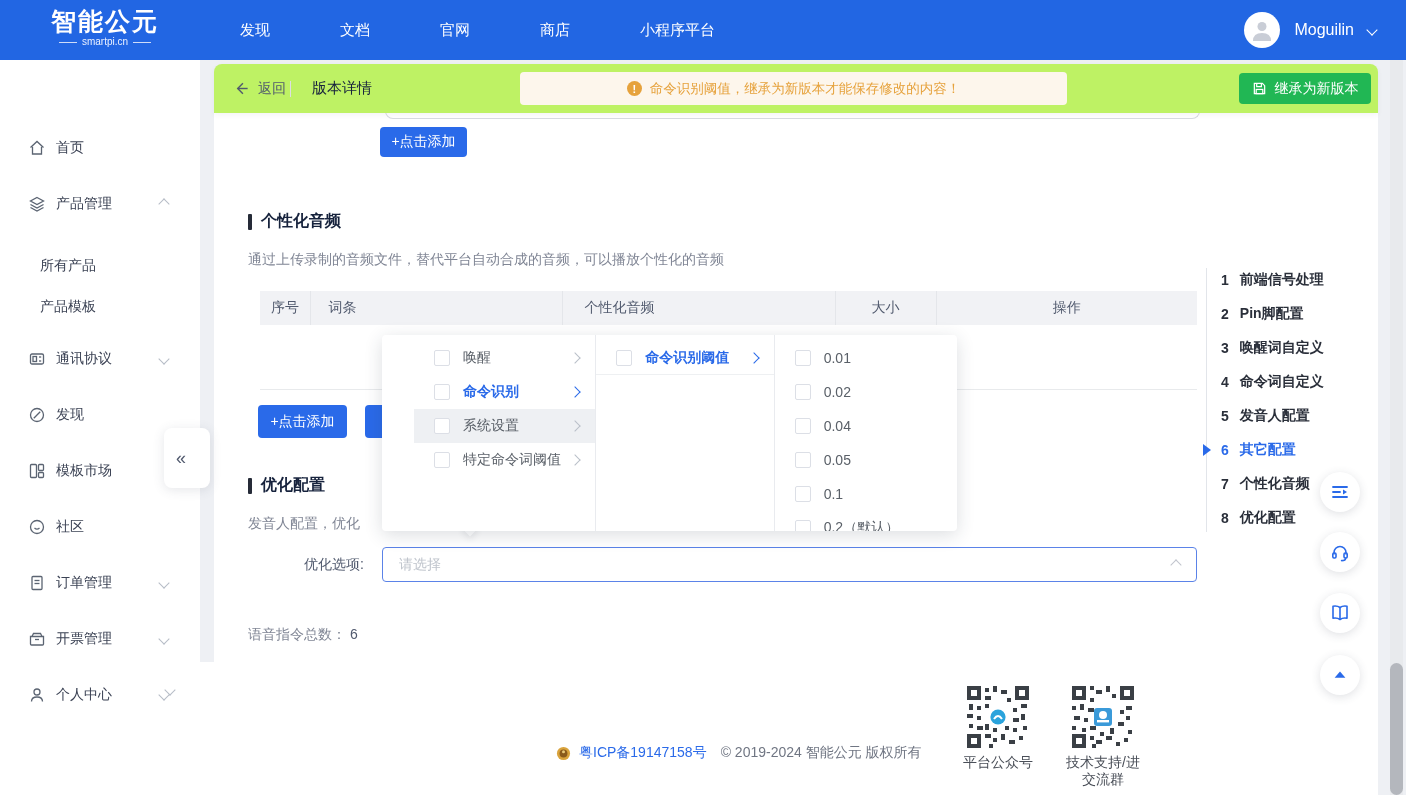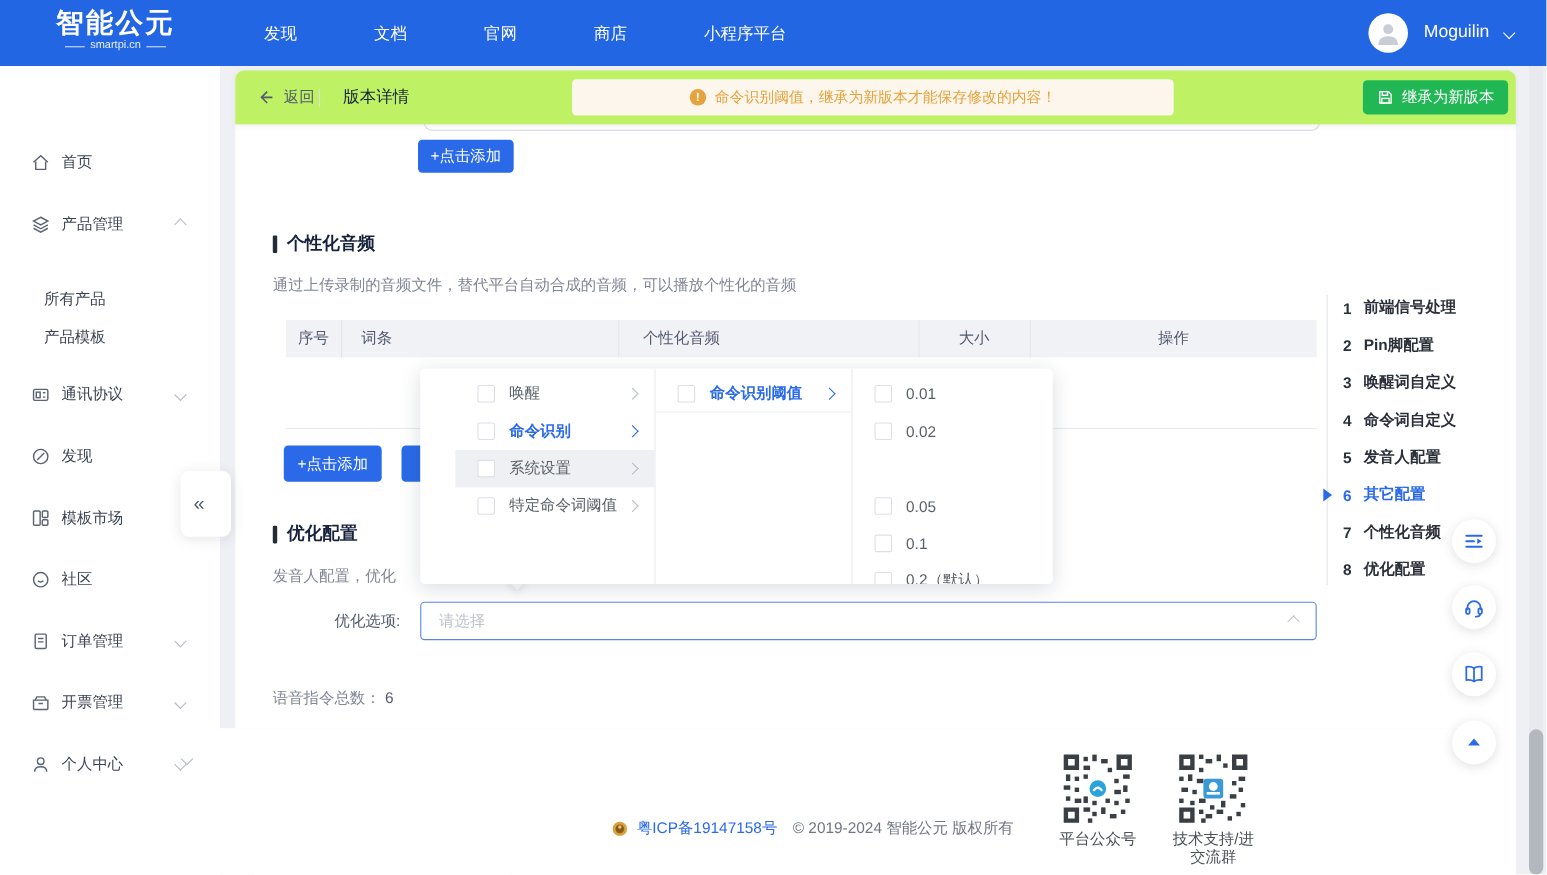--- a/index.html
+++ b/index.html
@@ -169,21 +169,21 @@
   </div>
   <div class="side-item" style="top:130px">
     <svg class="sicon" width="18" height="18" viewBox="0 0 18 18" fill="none" stroke="#5b6472" stroke-width="1.3">
       <path d="M9 2.5 L15.5 6 L9 9.5 L2.5 6 Z"></path>
         <path d="M2.5 9.5 L9 13 L15.5 9.5"></path>
         <path d="M2.5 12.5 L9 16 L15.5 12.5"></path>
     </svg>
     <span class="slabel">产品管理</span>
     <span class="chev up"></span>
   </div>
-  <div class="side-item side-sub" style="top:198px">
+  <div class="side-item side-sub" style="top:192px">
     <span class="slabel">所有产品</span>
   </div>
   <div class="side-item side-sub" style="top:233px">
     <span class="slabel">产品模板</span>
   </div>
   <div class="side-item" style="top:285px">
     <svg class="sicon" width="18" height="18" viewBox="0 0 18 18" fill="none" stroke="#5b6472" stroke-width="1.3">
       <rect x="2.5" y="4" width="13" height="10" rx="1.5"></rect>
         <rect x="5" y="6.5" width="3.5" height="5"></rect>
       <line x1="11" y1="7" x2="13.2" y2="7"></line>
@@ -357,20 +357,24 @@
     </div>
   </div>
   <div class="dd-col c3">
     <div class="drow" style="top:6px">
       <span class="cbx"></span>
       <span class="dlabel">0.01</span>
     </div>
     <div class="drow" style="top:40px">
       <span class="cbx"></span>
       <span class="dlabel">0.02</span>
+    </div>
+    <div class="drow" style="top:74px">
+      <span class="cbx"></span>
+      <span class="dlabel">0.04</span>
     </div>
     <div class="drow" style="top:108px">
       <span class="cbx"></span>
       <span class="dlabel">0.05</span>
     </div>
     <div class="drow" style="top:142px">
       <span class="cbx"></span>
       <span class="dlabel">0.1</span>
     </div>
     <div class="drow" style="top:176px">

